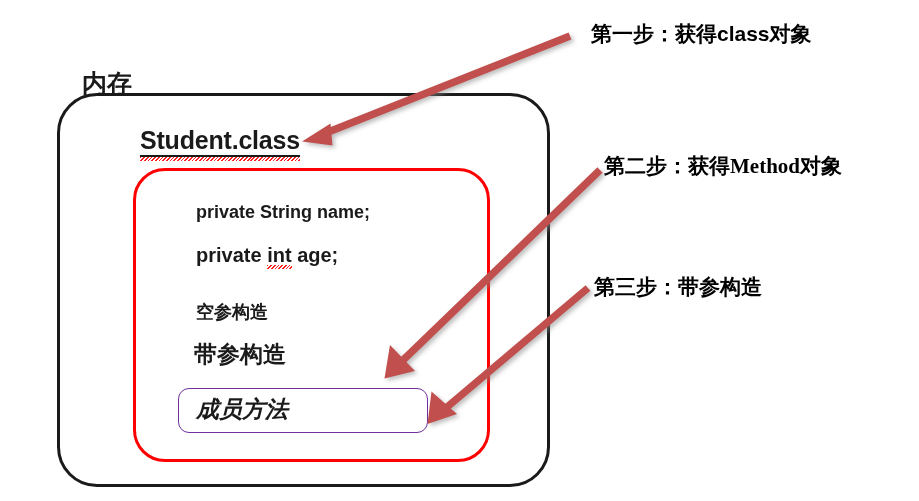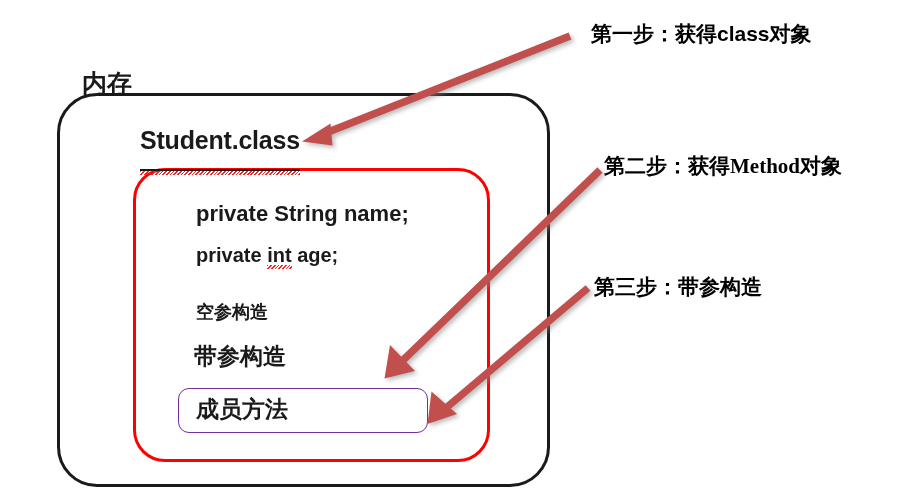--- a/index.html
+++ b/index.html
@@ -77,39 +77,39 @@
   }
 
   .class-name {
     left: 140px;
     top: 128px;
     font-size: 25px;
     letter-spacing: -0.2px;
   }
   .class-name .u {
     border-bottom: 2.5px solid #1a1a1a;
-    padding-bottom: 16px;
+    padding-bottom: 2px;
     position: relative;
     display: inline-block;
   }
   .class-name .u::after {
     content: "";
     position: absolute;
     left: 0;
     right: 0;
     bottom: -6px;
     height: 4px;
     background-image: repeating-linear-gradient(
       135deg,
       #ff2020 0px, #ff2020 1.2px,
       rgba(255,255,255,0) 1.2px, rgba(255,255,255,0) 2.6px
     );
   }
 
-  .field-1 { left: 196px; top: 203px; font-size: 22px; }
+  .field-1 { left: 196px; top: 203px; font-size: 18px; }
   .field-2 { left: 196px; top: 245px; font-size: 20px; }
 
   .squiggle {
     position: relative;
     display: inline-block;
   }
   .squiggle::after {
     content: "";
     position: absolute;
     left: 0;
@@ -117,26 +117,27 @@
     bottom: -4px;
     height: 4px;
     background-image: repeating-linear-gradient(
       135deg,
       #ff2020 0px, #ff2020 1.2px,
       rgba(255,255,255,0) 1.2px, rgba(255,255,255,0) 2.6px
     );
   }
 
   .ctor-1 { left: 196px; top: 303px; font-size: 18px; }
-  .ctor-2 { left: 194px; top: 345px; font-size: 23px; }
+  .ctor-2 { left: 194px; top: 345px; font-size: 23px; font-family: Liberation Mono, monospace; }
 
   .method-label {
     left: 196px;
     top: 398px;
     font-size: 23px;
+    font-style: italic;
   }
 
   
   .step {
     position: absolute;
     font-weight: bold;
     color: #000000;
     white-space: nowrap;
     font-size: 21px;
     line-height: 1;

